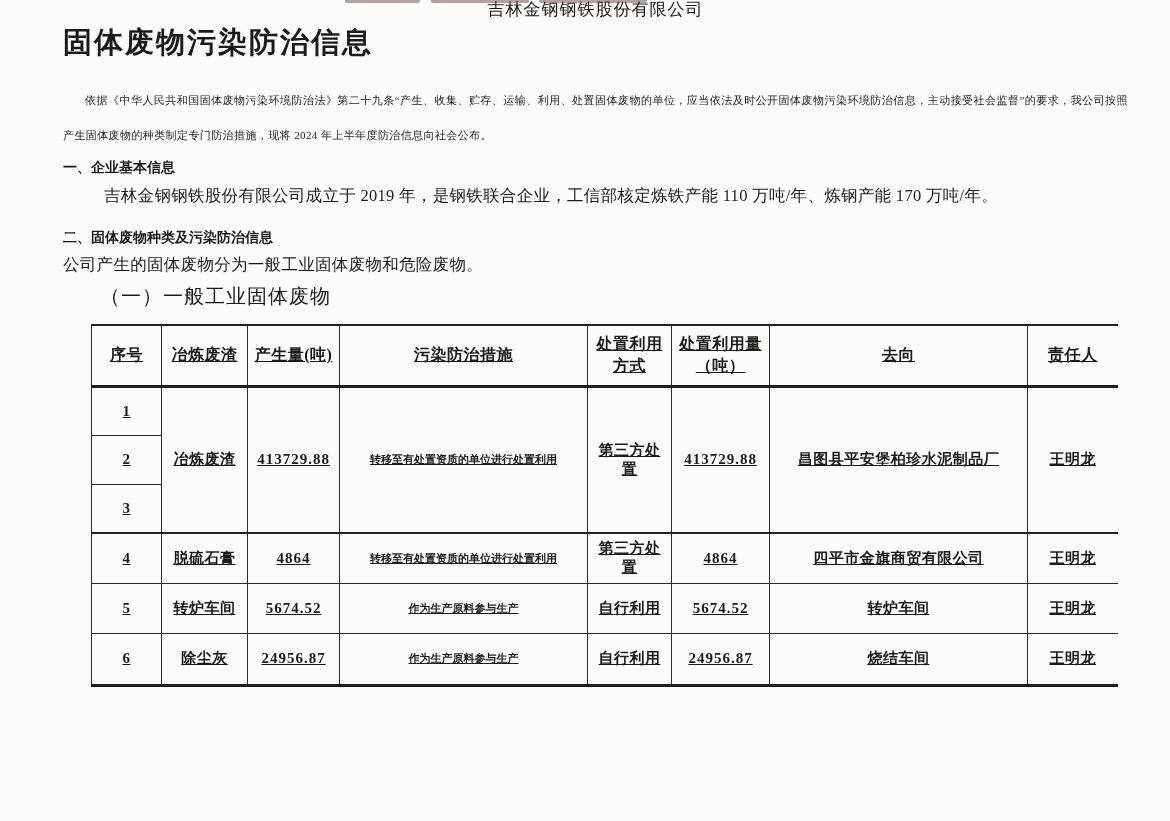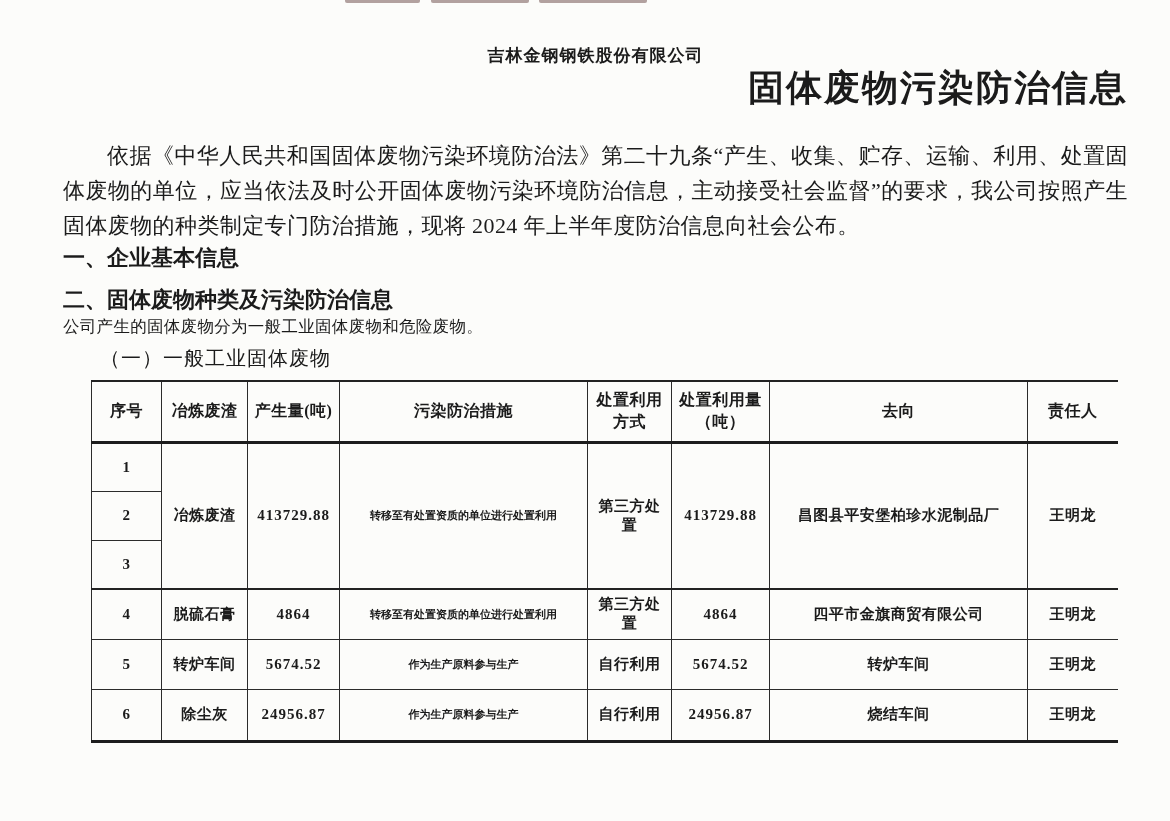--- a/index.html
+++ b/index.html
@@ -22,46 +22,45 @@
   .scan-artifact span {
     position: absolute; top: 0; height: 3px;
     background: rgba(88, 52, 48, 0.45);
     border-radius: 0 0 2px 2px;
   }
   .scan-artifact .m1 { left: 345px; width: 75px; }
   .scan-artifact .m2 { left: 431px; width: 98px; }
   .scan-artifact .m3 { left: 539px; width: 108px; }
 
   .subtitle {
-    margin-top: 46px;
     text-align: center;
     font-size: 17px;
-    font-weight: 700;
+    font-weight: 400;
     line-height: 20px;
     letter-spacing: 1px;
   }
   .main-title {
     margin-top: 5px;
-    text-align: right;
-    font-size: 36px;
+    text-align: left;
+    font-size: 29px;
     font-weight: 700;
     line-height: 34px;
     letter-spacing: 2px;
   }
   .intro {
-    margin-top: 33px;
-    font-size: 22px;
+    margin-top: 24px;
+    font-size: 11px;
     line-height: 35px;
     text-indent: 2em;
     text-align: justify;
     letter-spacing: 0.4px;
   }
   .sec-heading {
     margin-top: 4px;
-    font-size: 22px;
+    font-size: 14px;
     font-weight: 700;
     line-height: 22px;
   }
   .sec-heading.h2 { margin-top: 20px; }
   .sec-body {
     margin-top: 6px;
     font-size: 16.5px;
     line-height: 22px;
     letter-spacing: 0.3px;
   }
@@ -70,25 +69,26 @@
   .subsection-heading {
     margin-top: 10px;
     padding-left: 37px;
     font-size: 20px;
     font-weight: 400;
     line-height: 20px;
     letter-spacing: 1px;
   }
 
   table.waste-table {
-    margin: 12px 0 0 28px;
+    margin: 18px 0 0 28px;
     border-collapse: collapse;
     table-layout: fixed;
     width: 1026px;
     font-size: 15px;
+    text-decoration: underline;
   }
   .waste-table th, .waste-table td {
     border: 1px solid #2b2b2b;
     text-align: center;
     vertical-align: middle;
     padding: 2px 3px;
     font-weight: 600;
     letter-spacing: 0.5px;
   }
   .waste-table th {
@@ -128,20 +128,21 @@
   </div>
 
   <div class="content">
 
     <div class="subtitle">吉林金钢钢铁股份有限公司</div>
     <div class="main-title">固体废物污染防治信息</div>
 
     <p class="intro">依据《中华人民共和国固体废物污染环境防治法》第二十九条“产生、收集、贮存、运输、利用、处置固体废物的单位，应当依法及时公开固体废物污染环境防治信息，主动接受社会监督”的要求，我公司按照产生固体废物的种类制定专门防治措施，现将 2024 年上半年度防治信息向社会公布。</p>
 
     <div class="sec-heading">一、企业基本信息</div>
+    <p class="sec-body indented">吉林金钢钢铁股份有限公司成立于 2019 年，是钢铁联合企业，工信部核定炼铁产能 110 万吨/年、炼钢产能 170 万吨/年。</p>
 
     <div class="sec-heading h2">二、固体废物种类及污染防治信息</div>
     <p class="sec-body flush">公司产生的固体废物分为一般工业固体废物和危险废物。</p>
 
     <div class="subsection-heading">（一）一般工业固体废物</div>
 
     <table class="waste-table">
       <colgroup>
         <col style="width:70px">
           <col style="width:86px">

